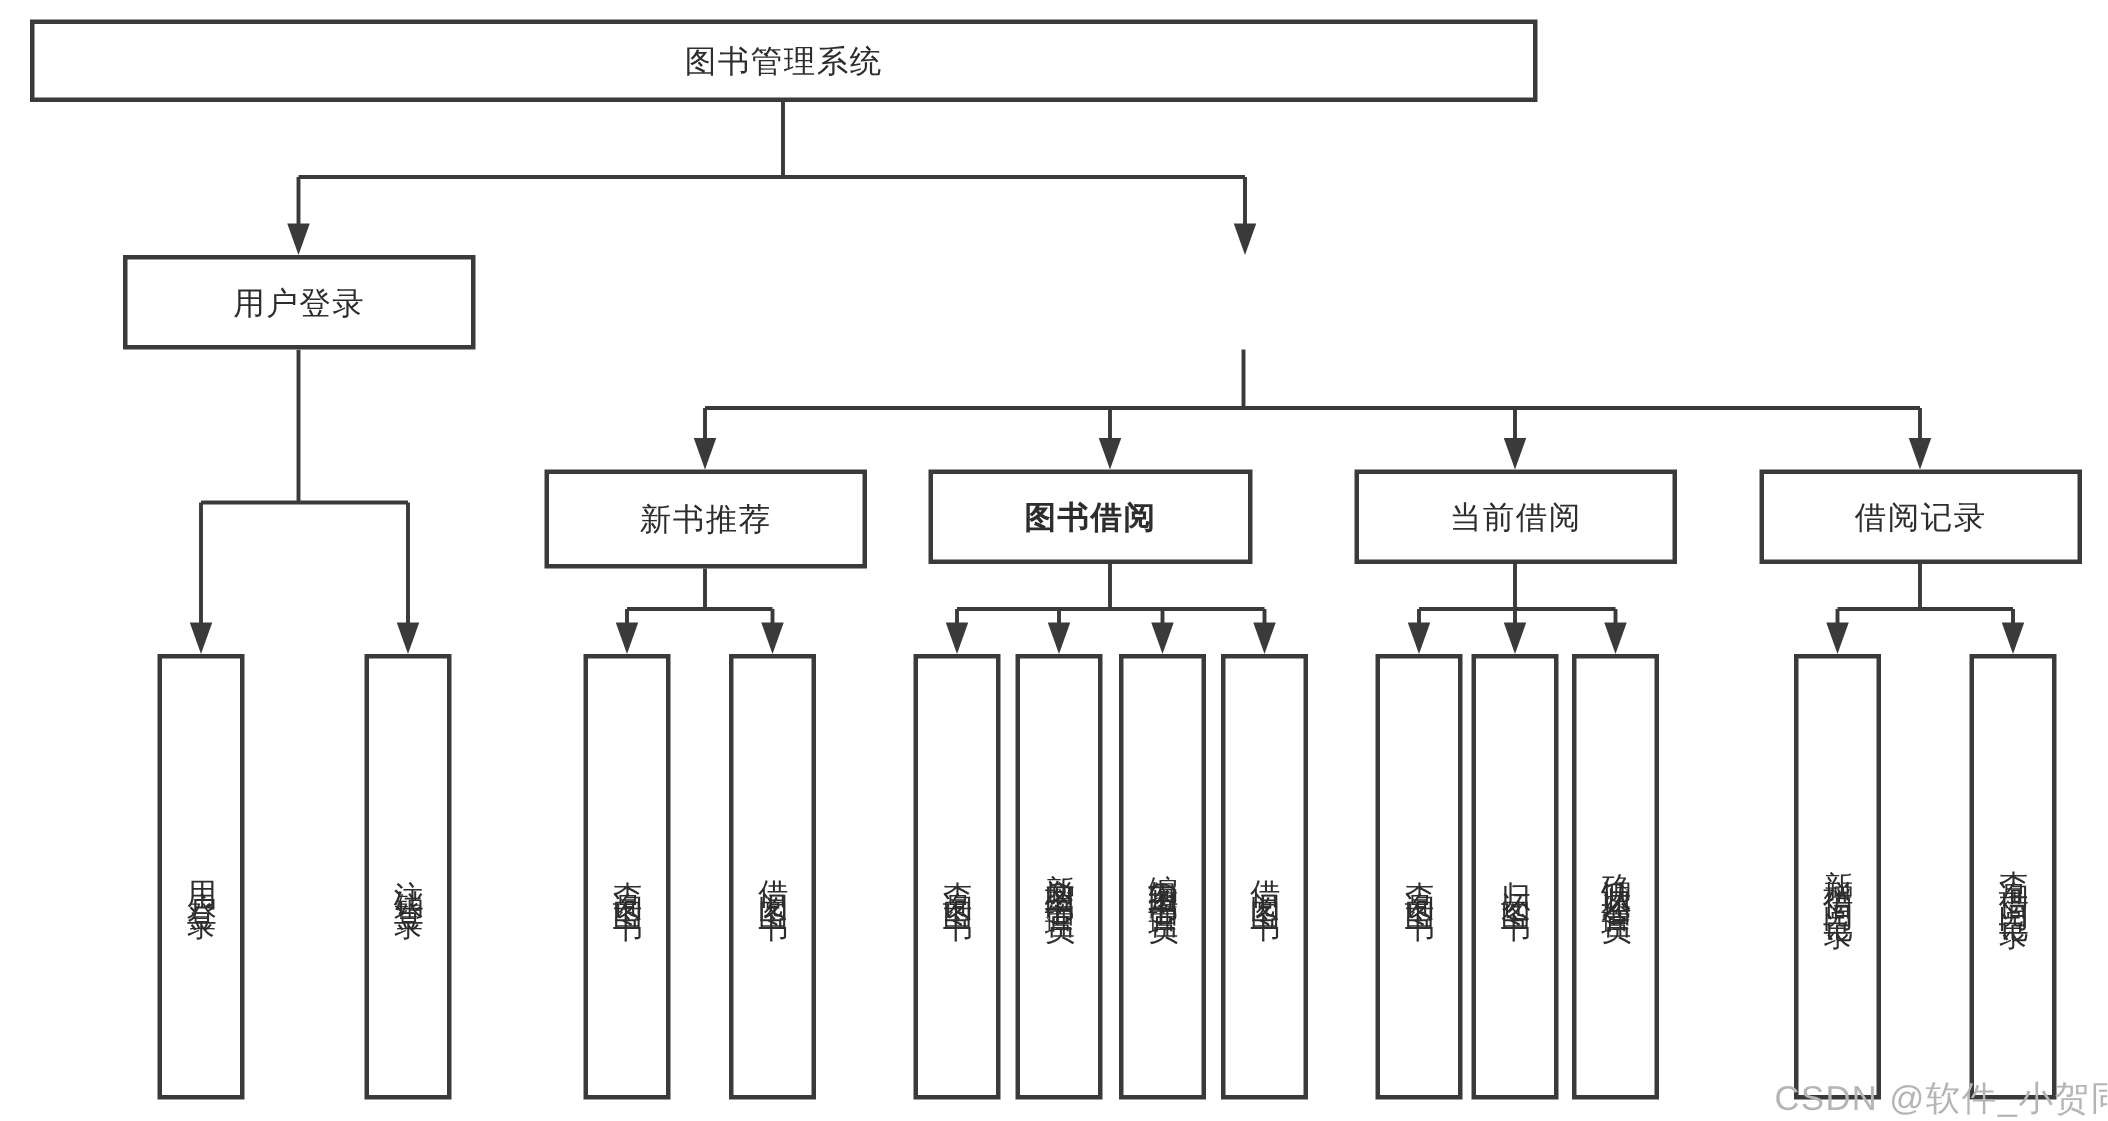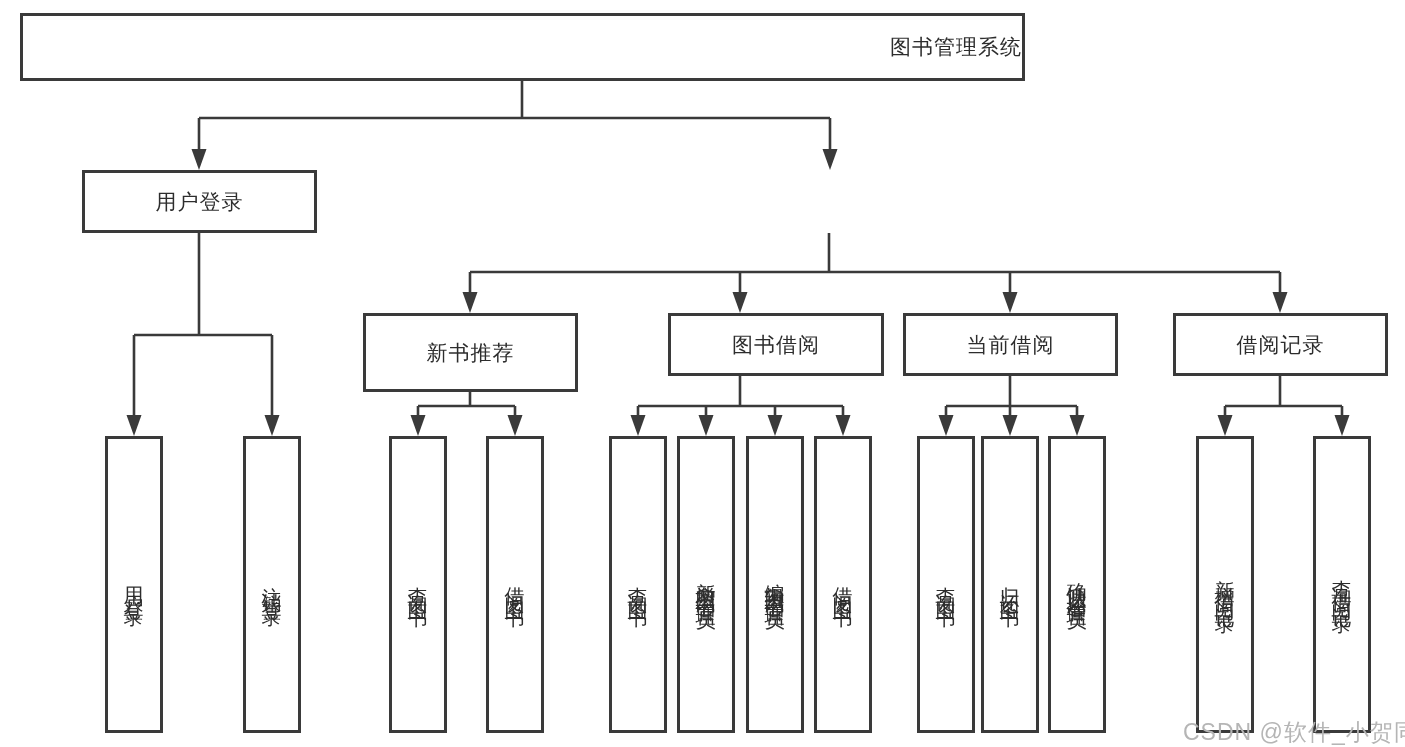--- a/index.html
+++ b/index.html
@@ -62,32 +62,32 @@
       <polygon points="767.5,415 782.5,415 775,436"></polygon>
       <polygon points="835.5,415 850.5,415 843,436"></polygon>
       <polygon points="938.5,415 953.5,415 946,436"></polygon>
       <polygon points="1002.5,415 1017.5,415 1010,436"></polygon>
       <polygon points="1069.5,415 1084.5,415 1077,436"></polygon>
       <polygon points="1217.5,415 1232.5,415 1225,436"></polygon>
       <polygon points="1334.5,415 1349.5,415 1342,436"></polygon>
     </g>
   </svg>
 
-  <div class="box hnode" style="left:20px;top:13px;width:1005px;height:68px;justify-content:flex-end;">
+  <div class="box hnode" style="left:20px;top:13px;width:1005px;height:55px;">
     <span>图书管理系统</span>
   </div>
 
   <div class="box hnode" style="left:82px;top:170px;width:235px;height:63px;">
     <span>用户登录</span>
   </div>
 
-  <div class="box hnode" style="left:363px;top:313px;width:215px;height:79px;">
+  <div class="box hnode" style="left:363px;top:313px;width:215px;height:66px;">
     <span>新书推荐</span>
   </div>
-  <div class="box hnode" style="left:668px;top:313px;width:216px;height:63px;">
+  <div class="box hnode" style="left:619px;top:313px;width:216px;height:63px;font-weight:bold;">
     <span>图书借阅</span>
   </div>
   <div class="box hnode" style="left:903px;top:313px;width:215px;height:63px;align-items:center;">
     <span>当前借阅</span>
   </div>
   <div class="box hnode" style="left:1173px;top:313px;width:215px;height:63px;">
     <span>借阅记录</span>
   </div>
 
   <div class="box vnode" style="left:105px;top:436px;width:58px;height:297px;">

